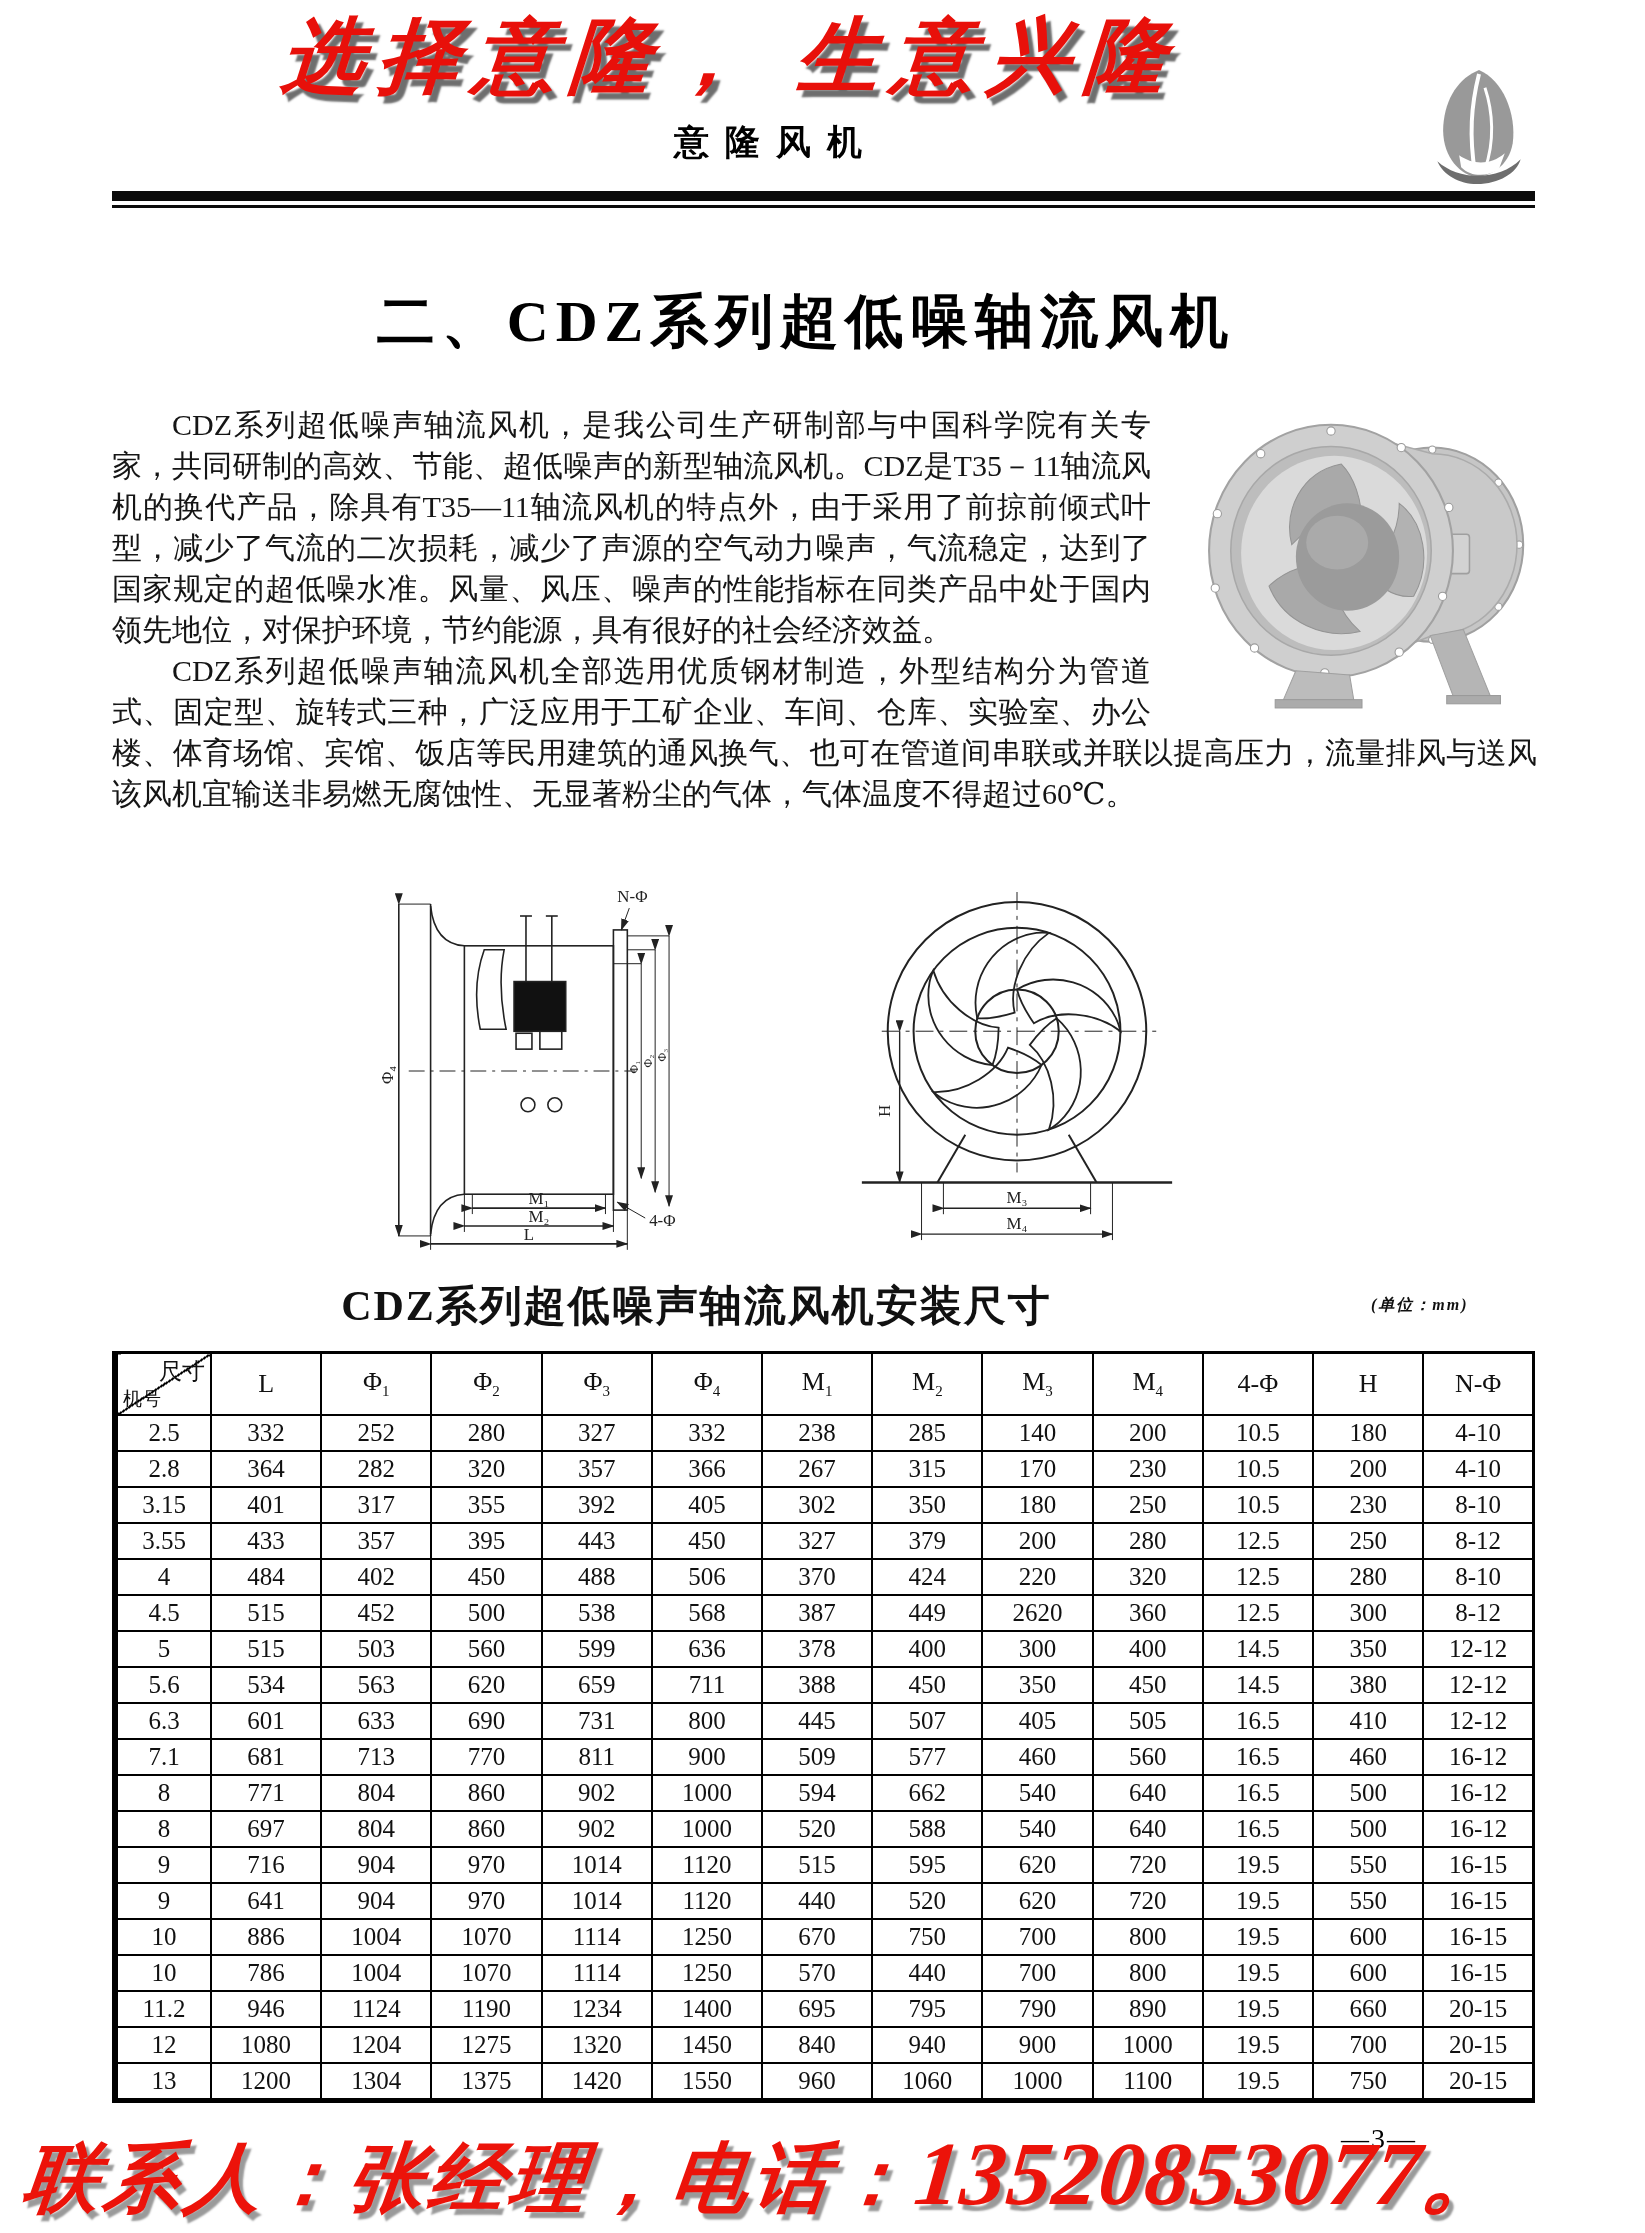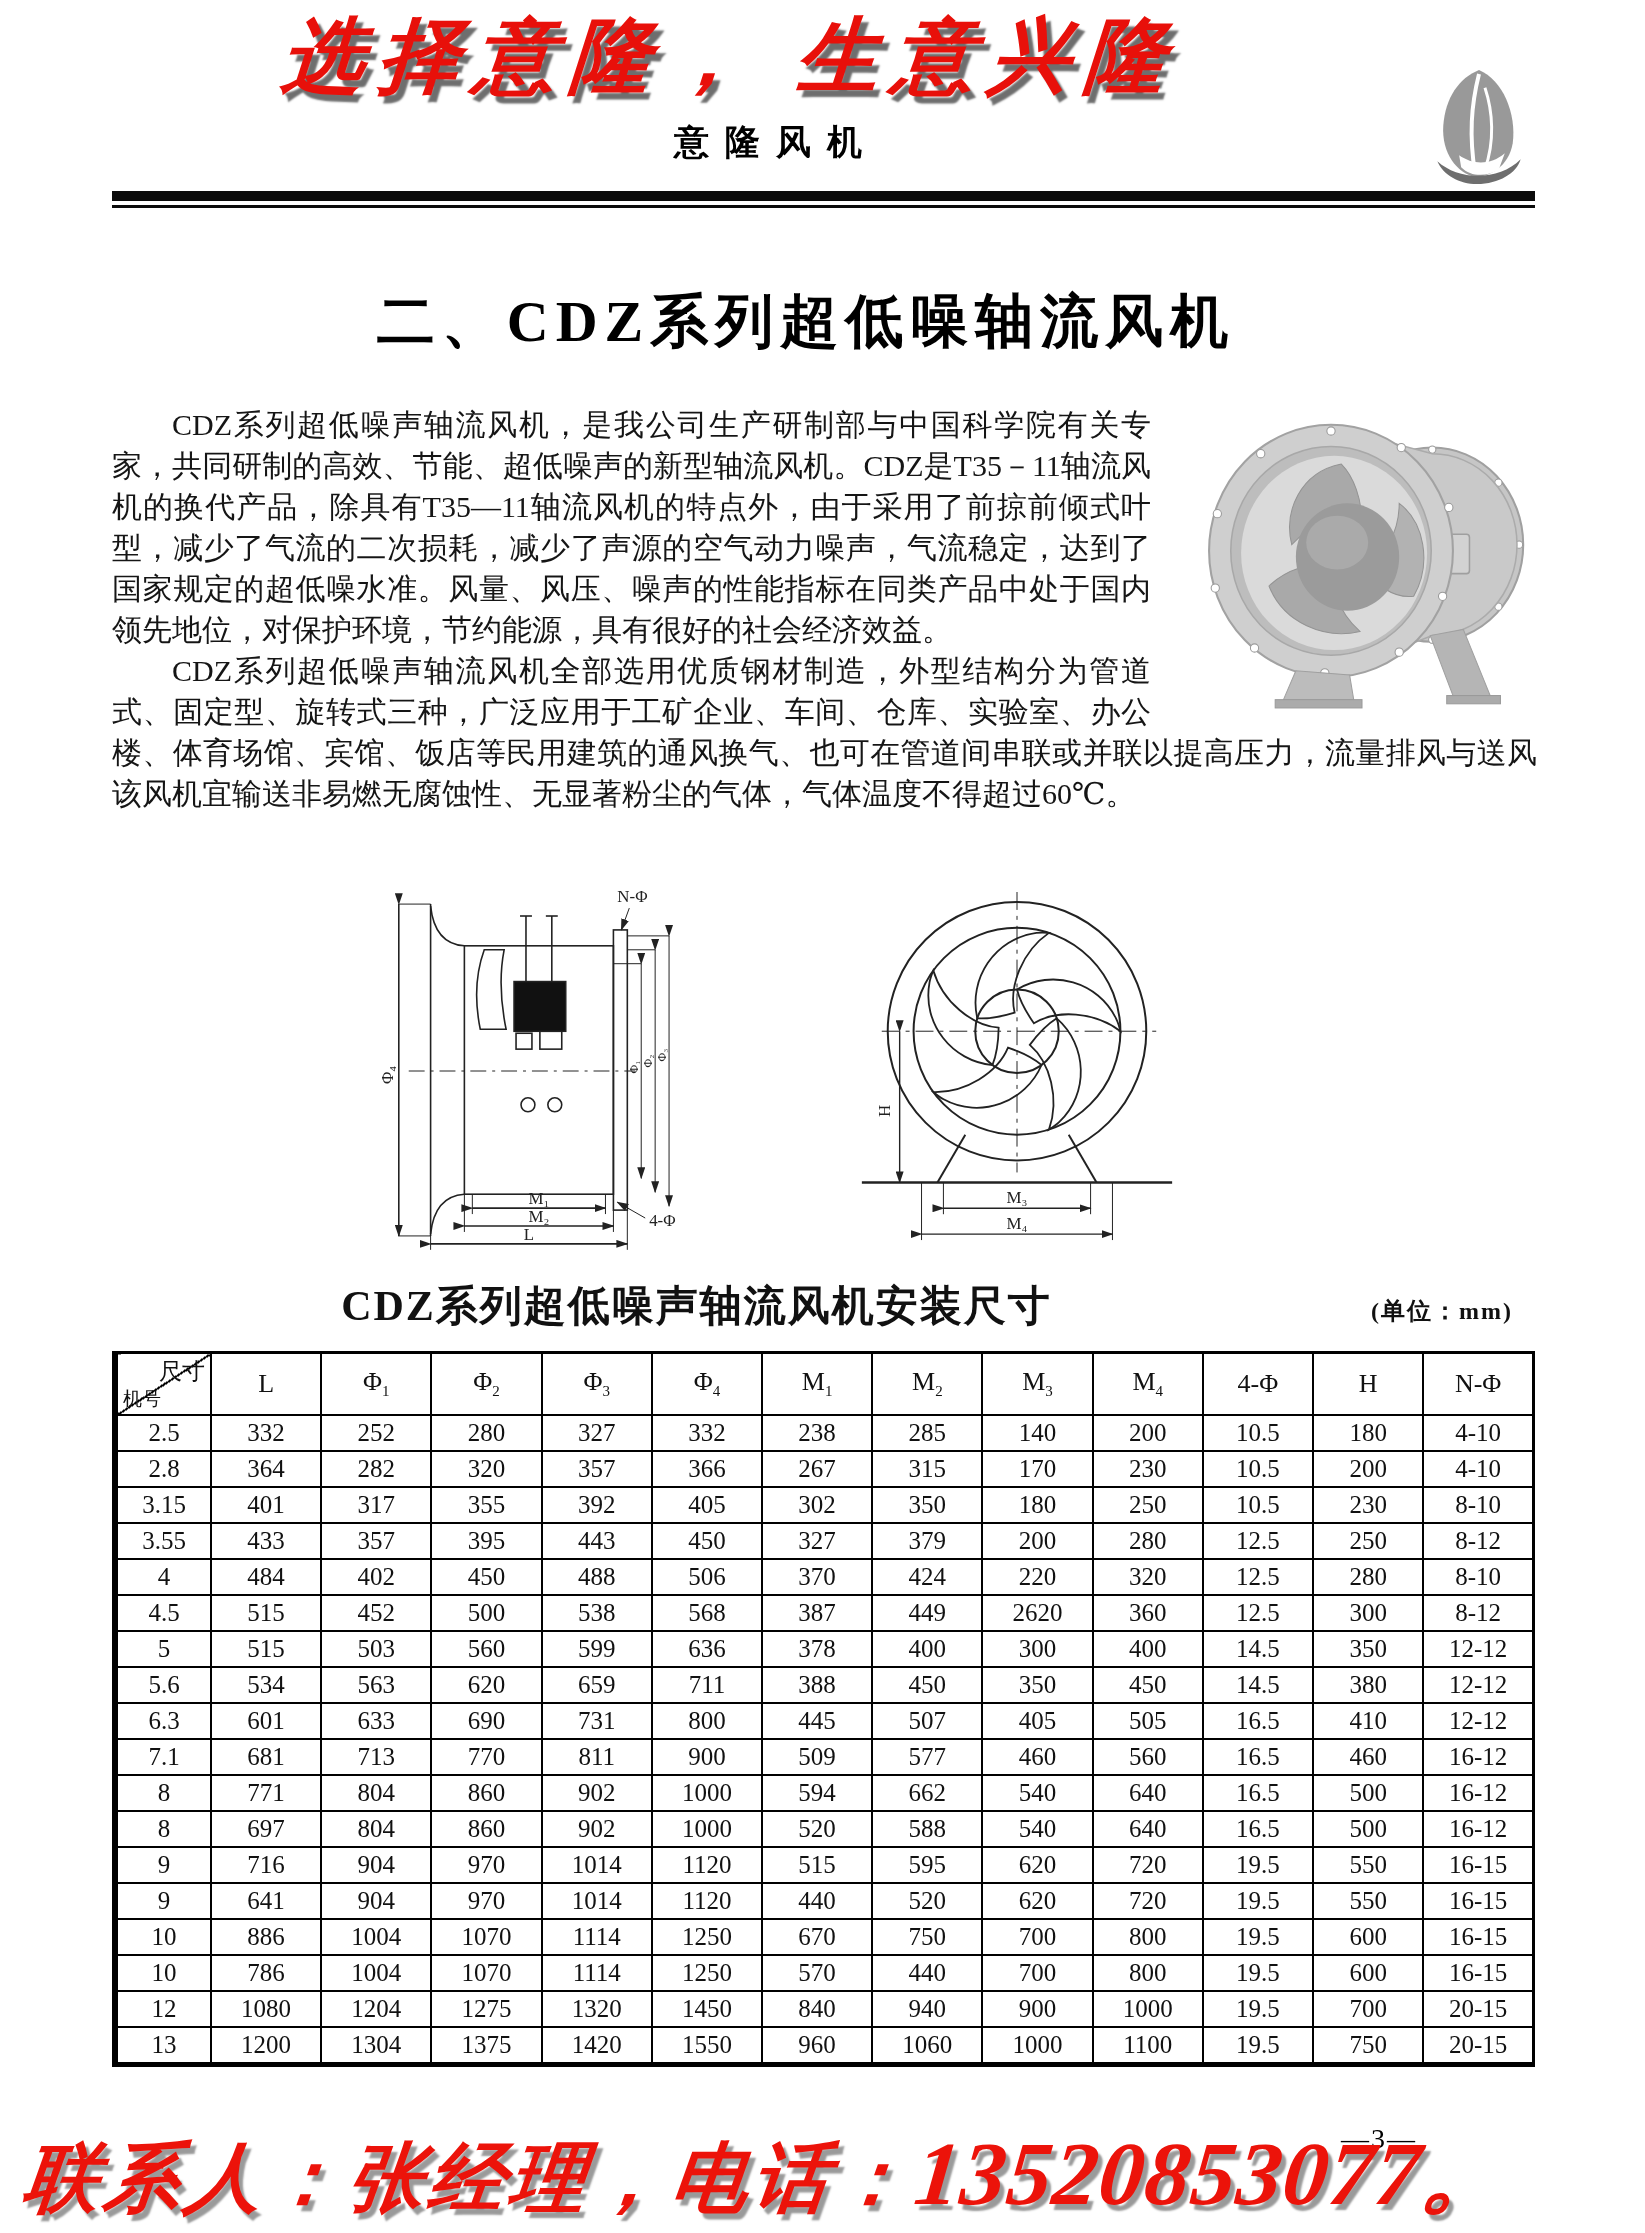--- a/index.html
+++ b/index.html
@@ -37,21 +37,21 @@
   .diagrams { position:absolute; top:884px; left:112px; width:1425px; height:393px; }
   .side-view-svg  { position:absolute; left:257px; top:2px; }
   .front-view-svg { position:absolute; left:726px; top:0; }
   .dimtext { font-family:"Liberation Serif","DejaVu Serif",serif; font-size:17px; fill:#222; }
   .dimtext-sm { font-family:"Liberation Serif","DejaVu Serif",serif; font-size:12px; fill:#222; }
   
   .table-title {
     position:absolute; top:1278px; left:0; width:1393px; text-align:center;
     font-size:42px; font-weight:bold; letter-spacing:2px;
   }
-  .unit-note { position:absolute; top:1295px; left:1371px; font-size:24px; font-weight:bold; letter-spacing:2px; }
+  .unit-note { position:absolute; top:1295px; left:1371px; font-size:16px; font-weight:bold; letter-spacing:2px;font-style:italic; }
   table.dims {
     position:absolute; top:1351px; left:112px; width:1423px;
     border-collapse:collapse; table-layout:fixed; font-size:25px;
     border:3px solid #000; border-left:6px solid #000; border-bottom:5px solid #000;
   }
   table.dims th, table.dims td { border:2px solid #000; text-align:center; padding:0; font-weight:normal; }
   table.dims thead th { height:60px; font-size:26px; }
   table.dims tbody td { height:34px; }
   table.dims sub { font-size:15px; }
   .corner-cell {
@@ -527,20 +527,35 @@
         <td>1250</td>
         <td>570</td>
         <td>440</td>
         <td>700</td>
         <td>800</td>
         <td>19.5</td>
         <td>600</td>
         <td>16-15</td>
       </tr>
       <tr>
+        <td>11.2</td>
+        <td>946</td>
+        <td>1124</td>
+        <td>1190</td>
+        <td>1234</td>
+        <td>1400</td>
+        <td>695</td>
+        <td>795</td>
+        <td>790</td>
+        <td>890</td>
+        <td>19.5</td>
+        <td>660</td>
+        <td>20-15</td>
+      </tr>
+      <tr>
         <td>12</td>
         <td>1080</td>
         <td>1204</td>
         <td>1275</td>
         <td>1320</td>
         <td>1450</td>
         <td>840</td>
         <td>940</td>
         <td>900</td>
         <td>1000</td>

